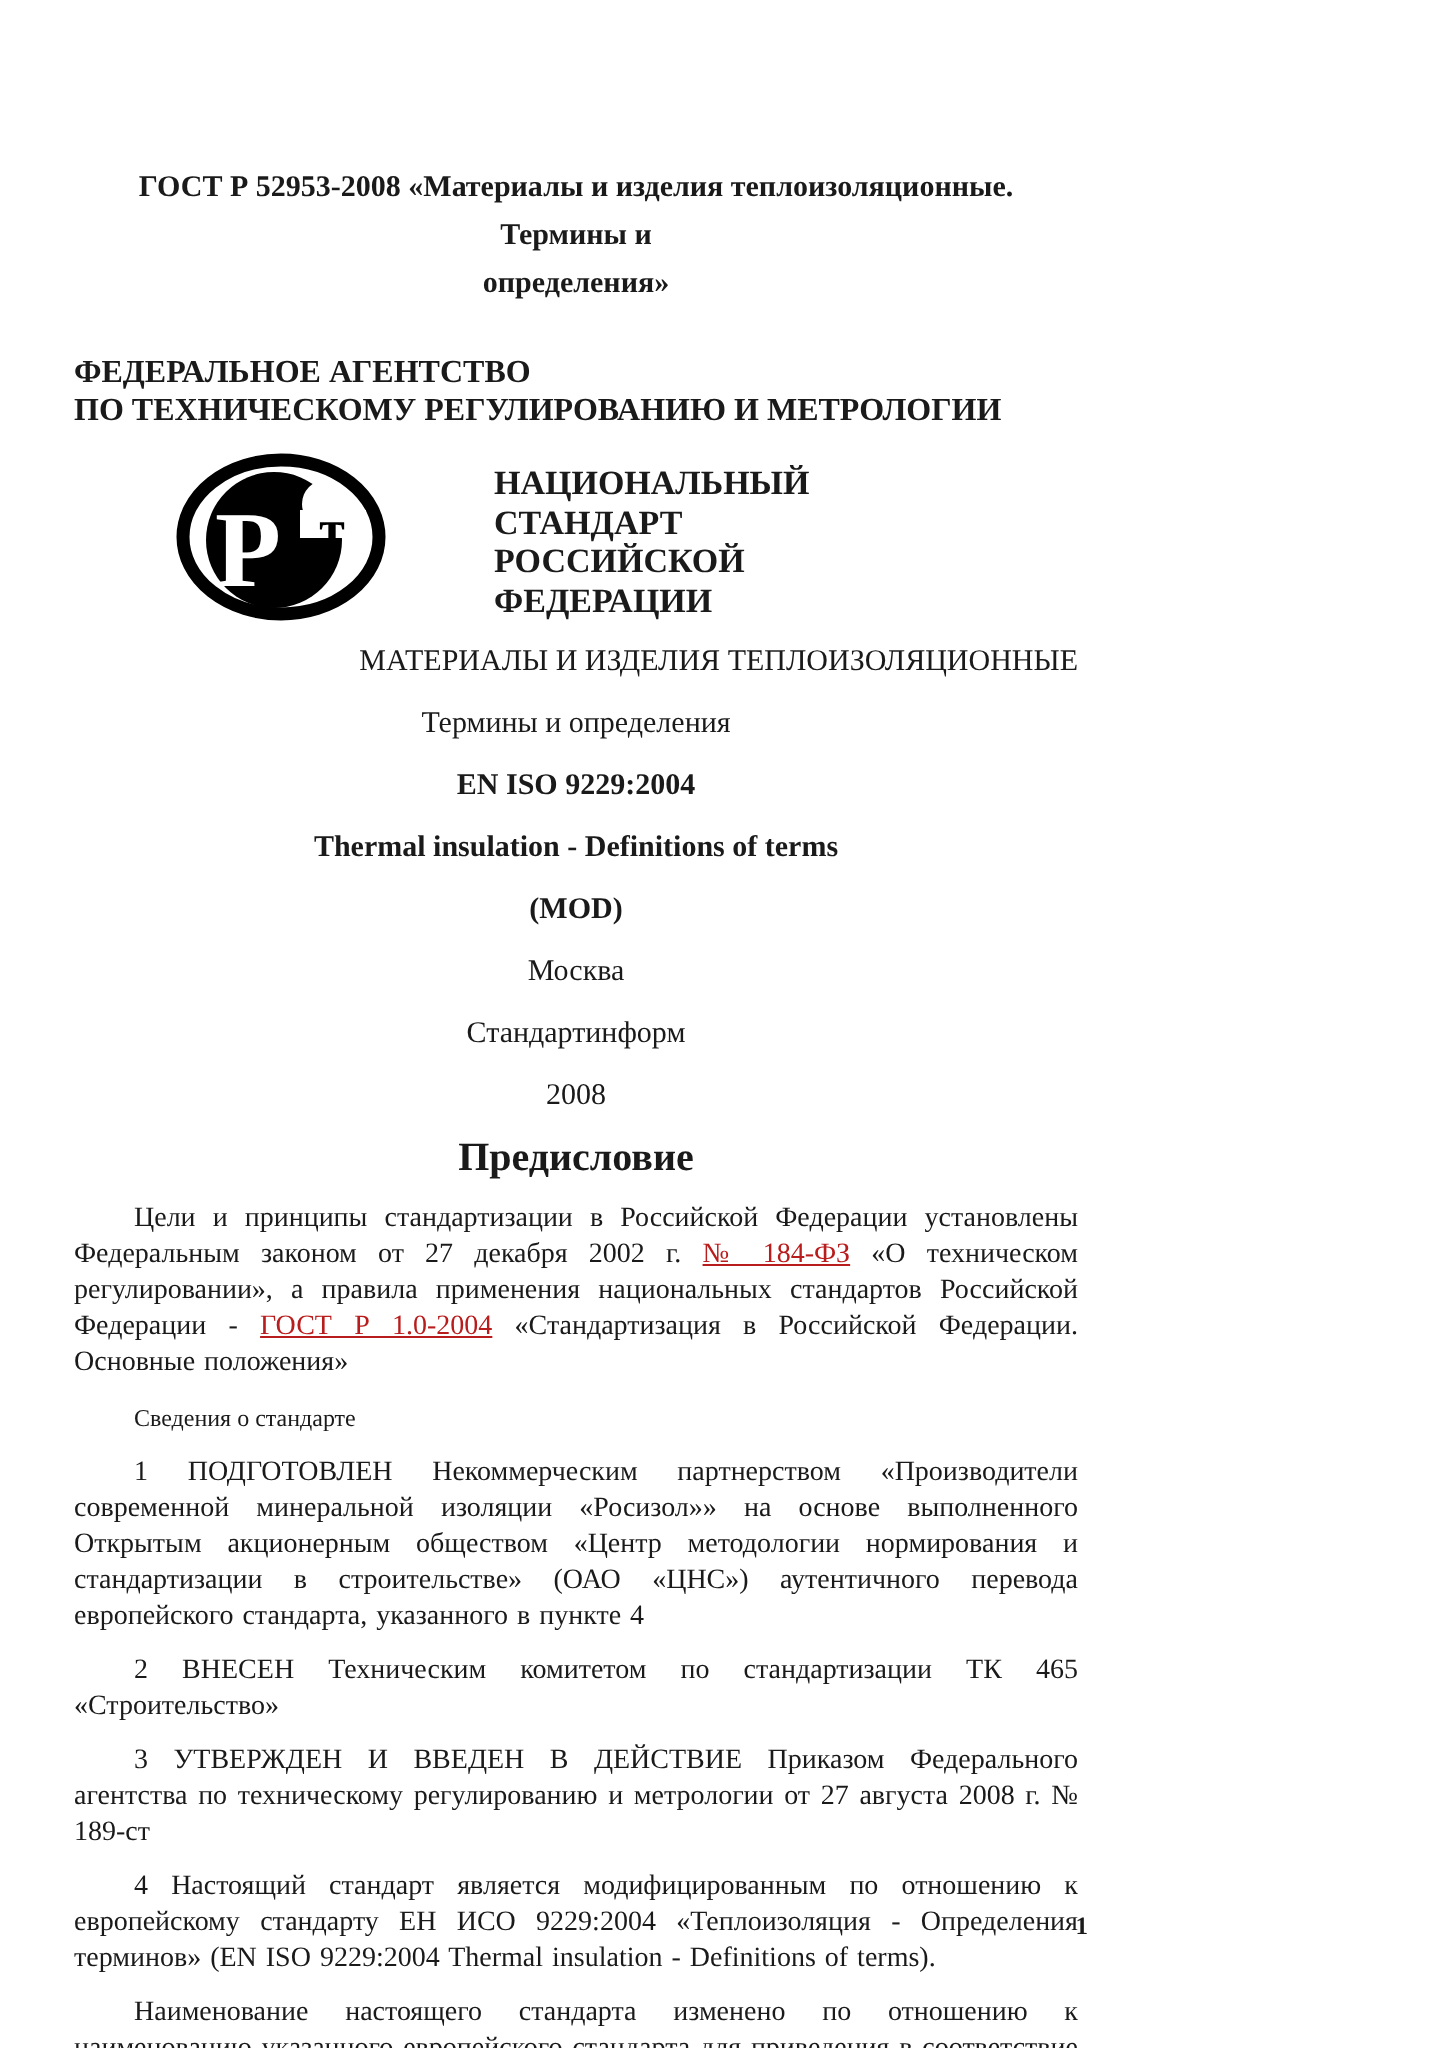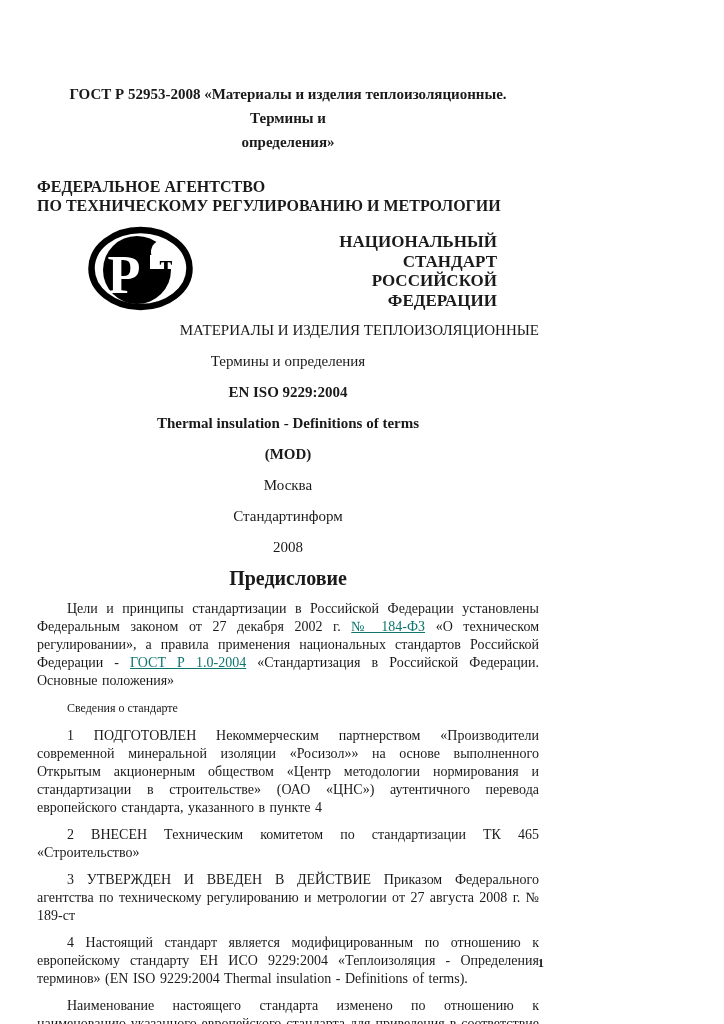--- a/index.html
+++ b/index.html
@@ -32,21 +32,21 @@
     display: flex;
     align-items: flex-start;
   }
   .plate-logo {
     width: 210px;
     padding-left: 51px;
   }
   .plate-center {
     width: 250px;
     padding-top: 6px;
-    text-align: right;
+    text-align: left;
     font-weight: bold;
     font-size: 17px;
     line-height: 19.5px;
   }
   .plate-right {
     margin-left: auto;
     width: 152px;
     padding-top: 17px;
     text-align: center;
     font-weight: bold;
@@ -71,21 +71,21 @@
     word-spacing: 1px;
   }
   .info-heading {
     font-size: 12px;
     line-height: 18px;
     font-weight: normal;
     text-indent: 30px;
     margin-bottom: 10px;
   }
   .doclink {
-    color: #0f766e;
+    color: #b91c1c;
     text-decoration: underline;
     cursor: pointer;
   }
   .page-number {
     position: absolute;
     top: 956px;
     right: 32px;
     font-size: 12.5px;
     font-weight: bold;
   }

